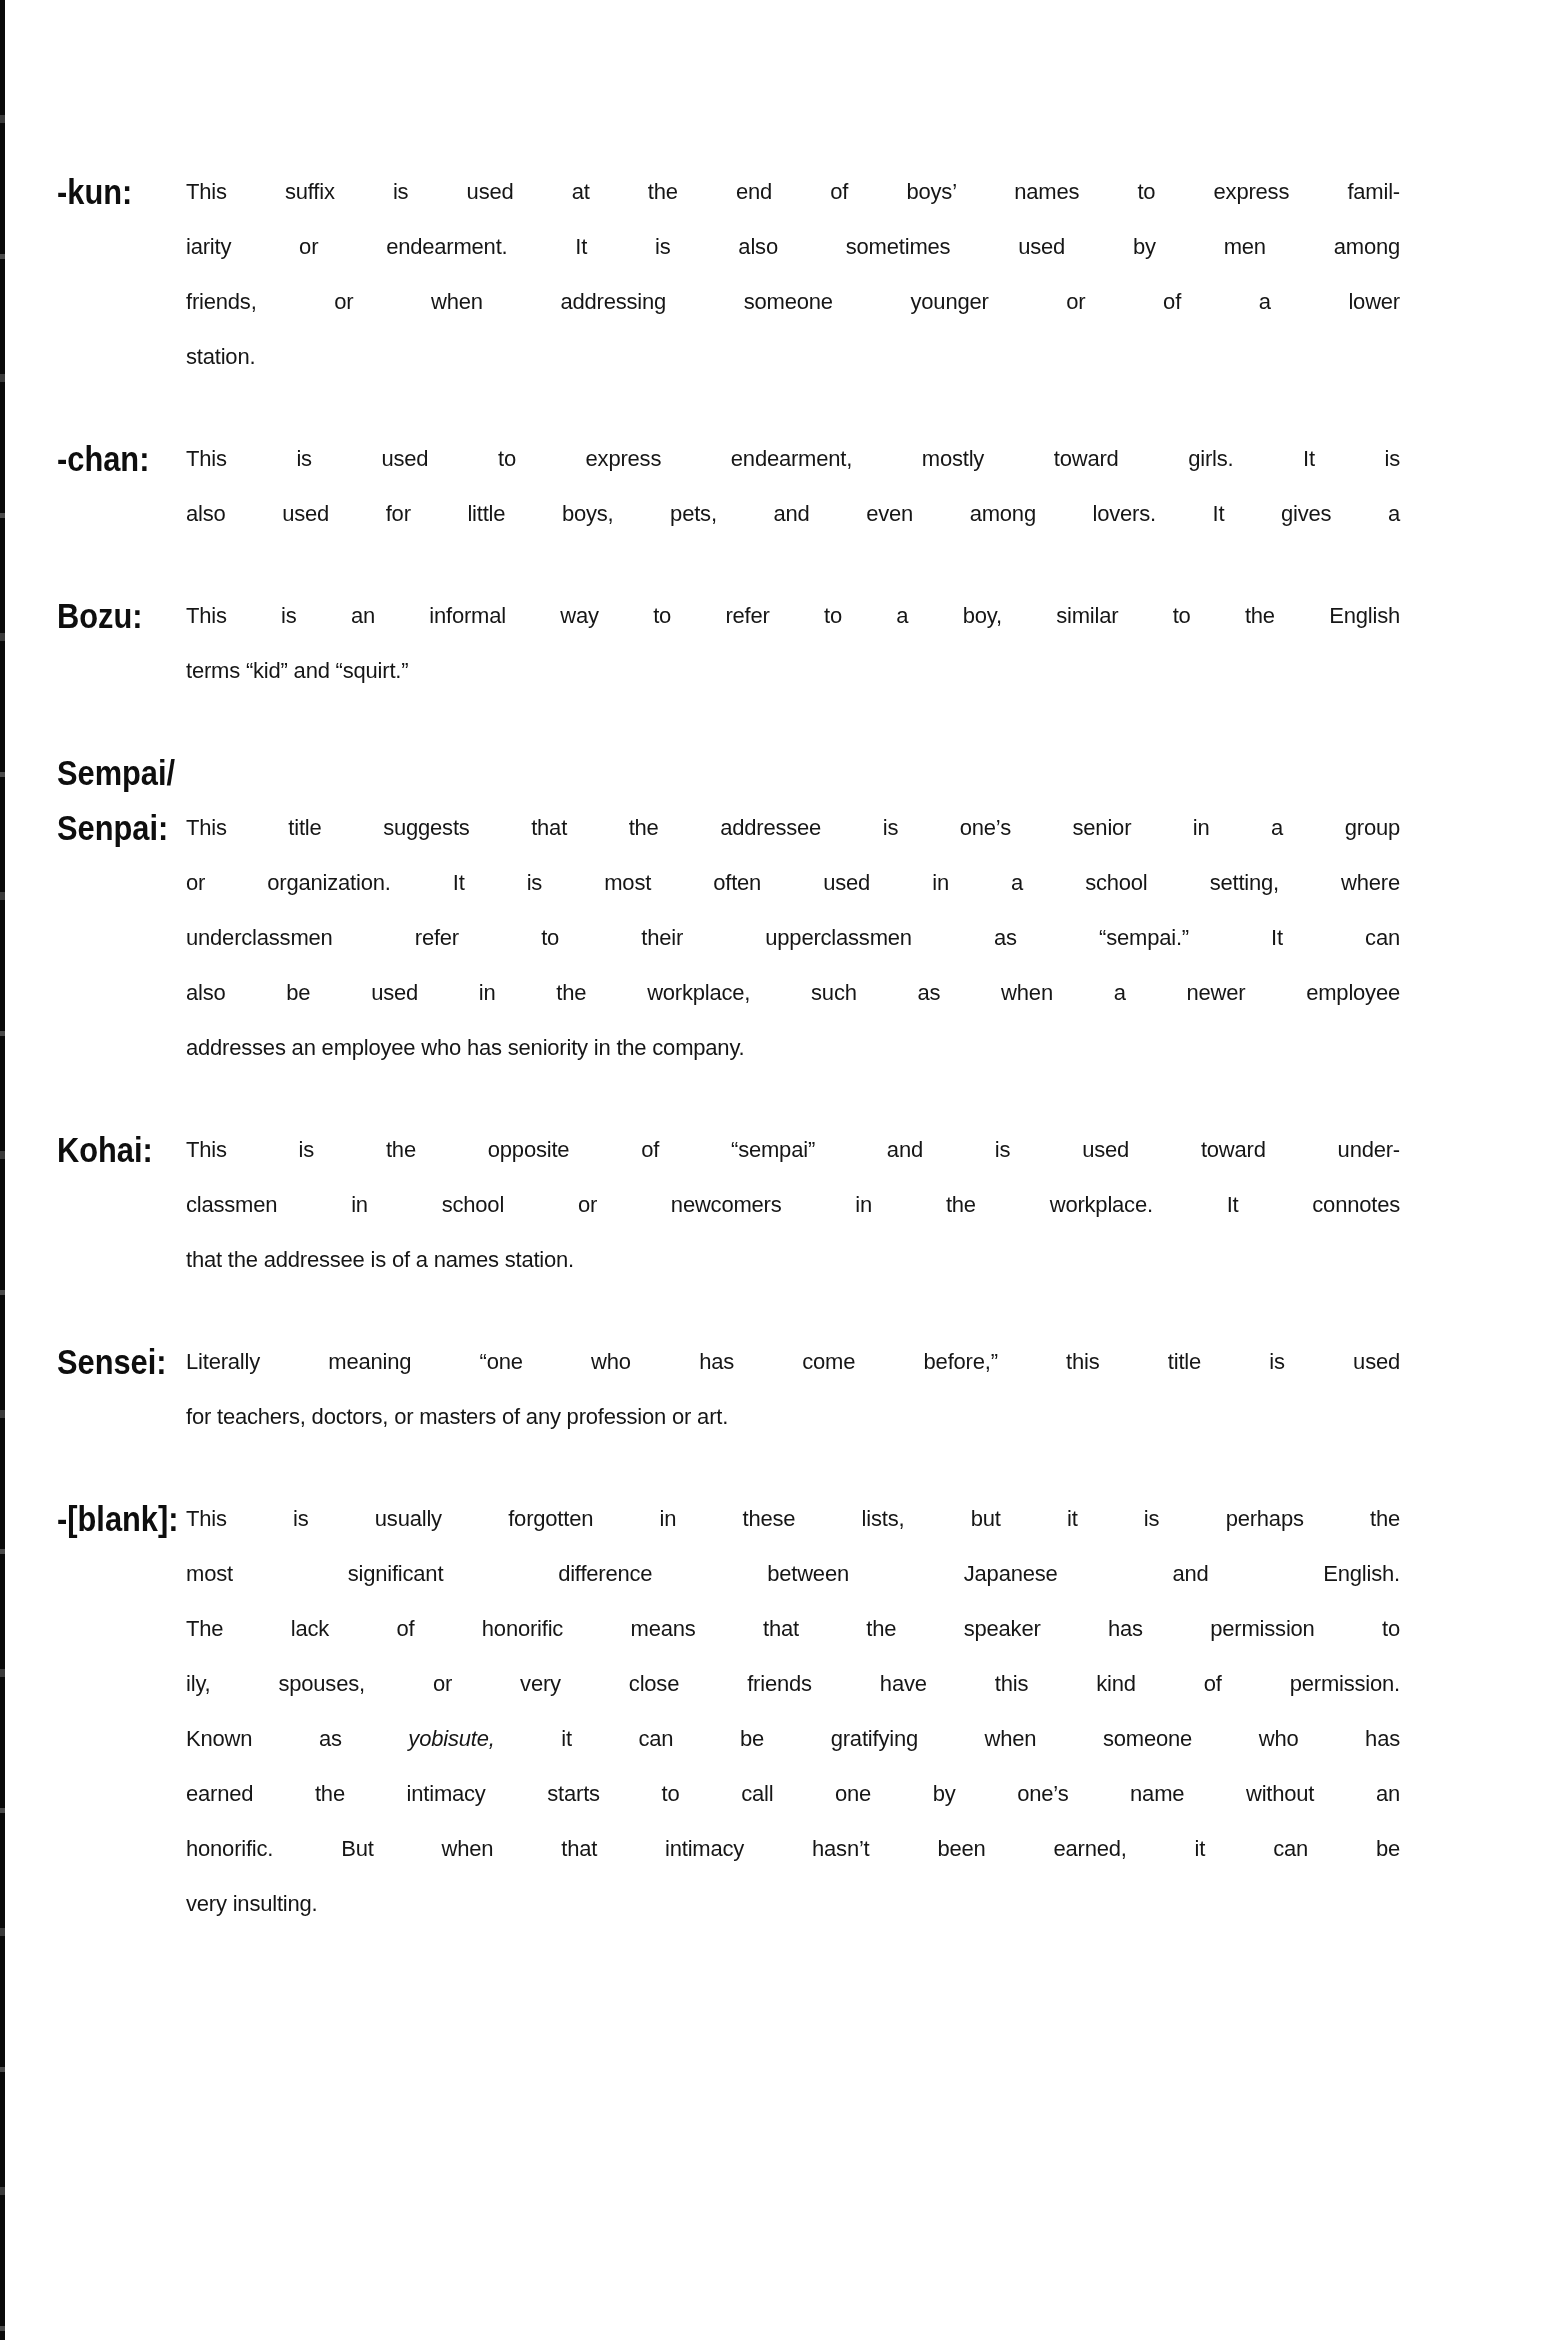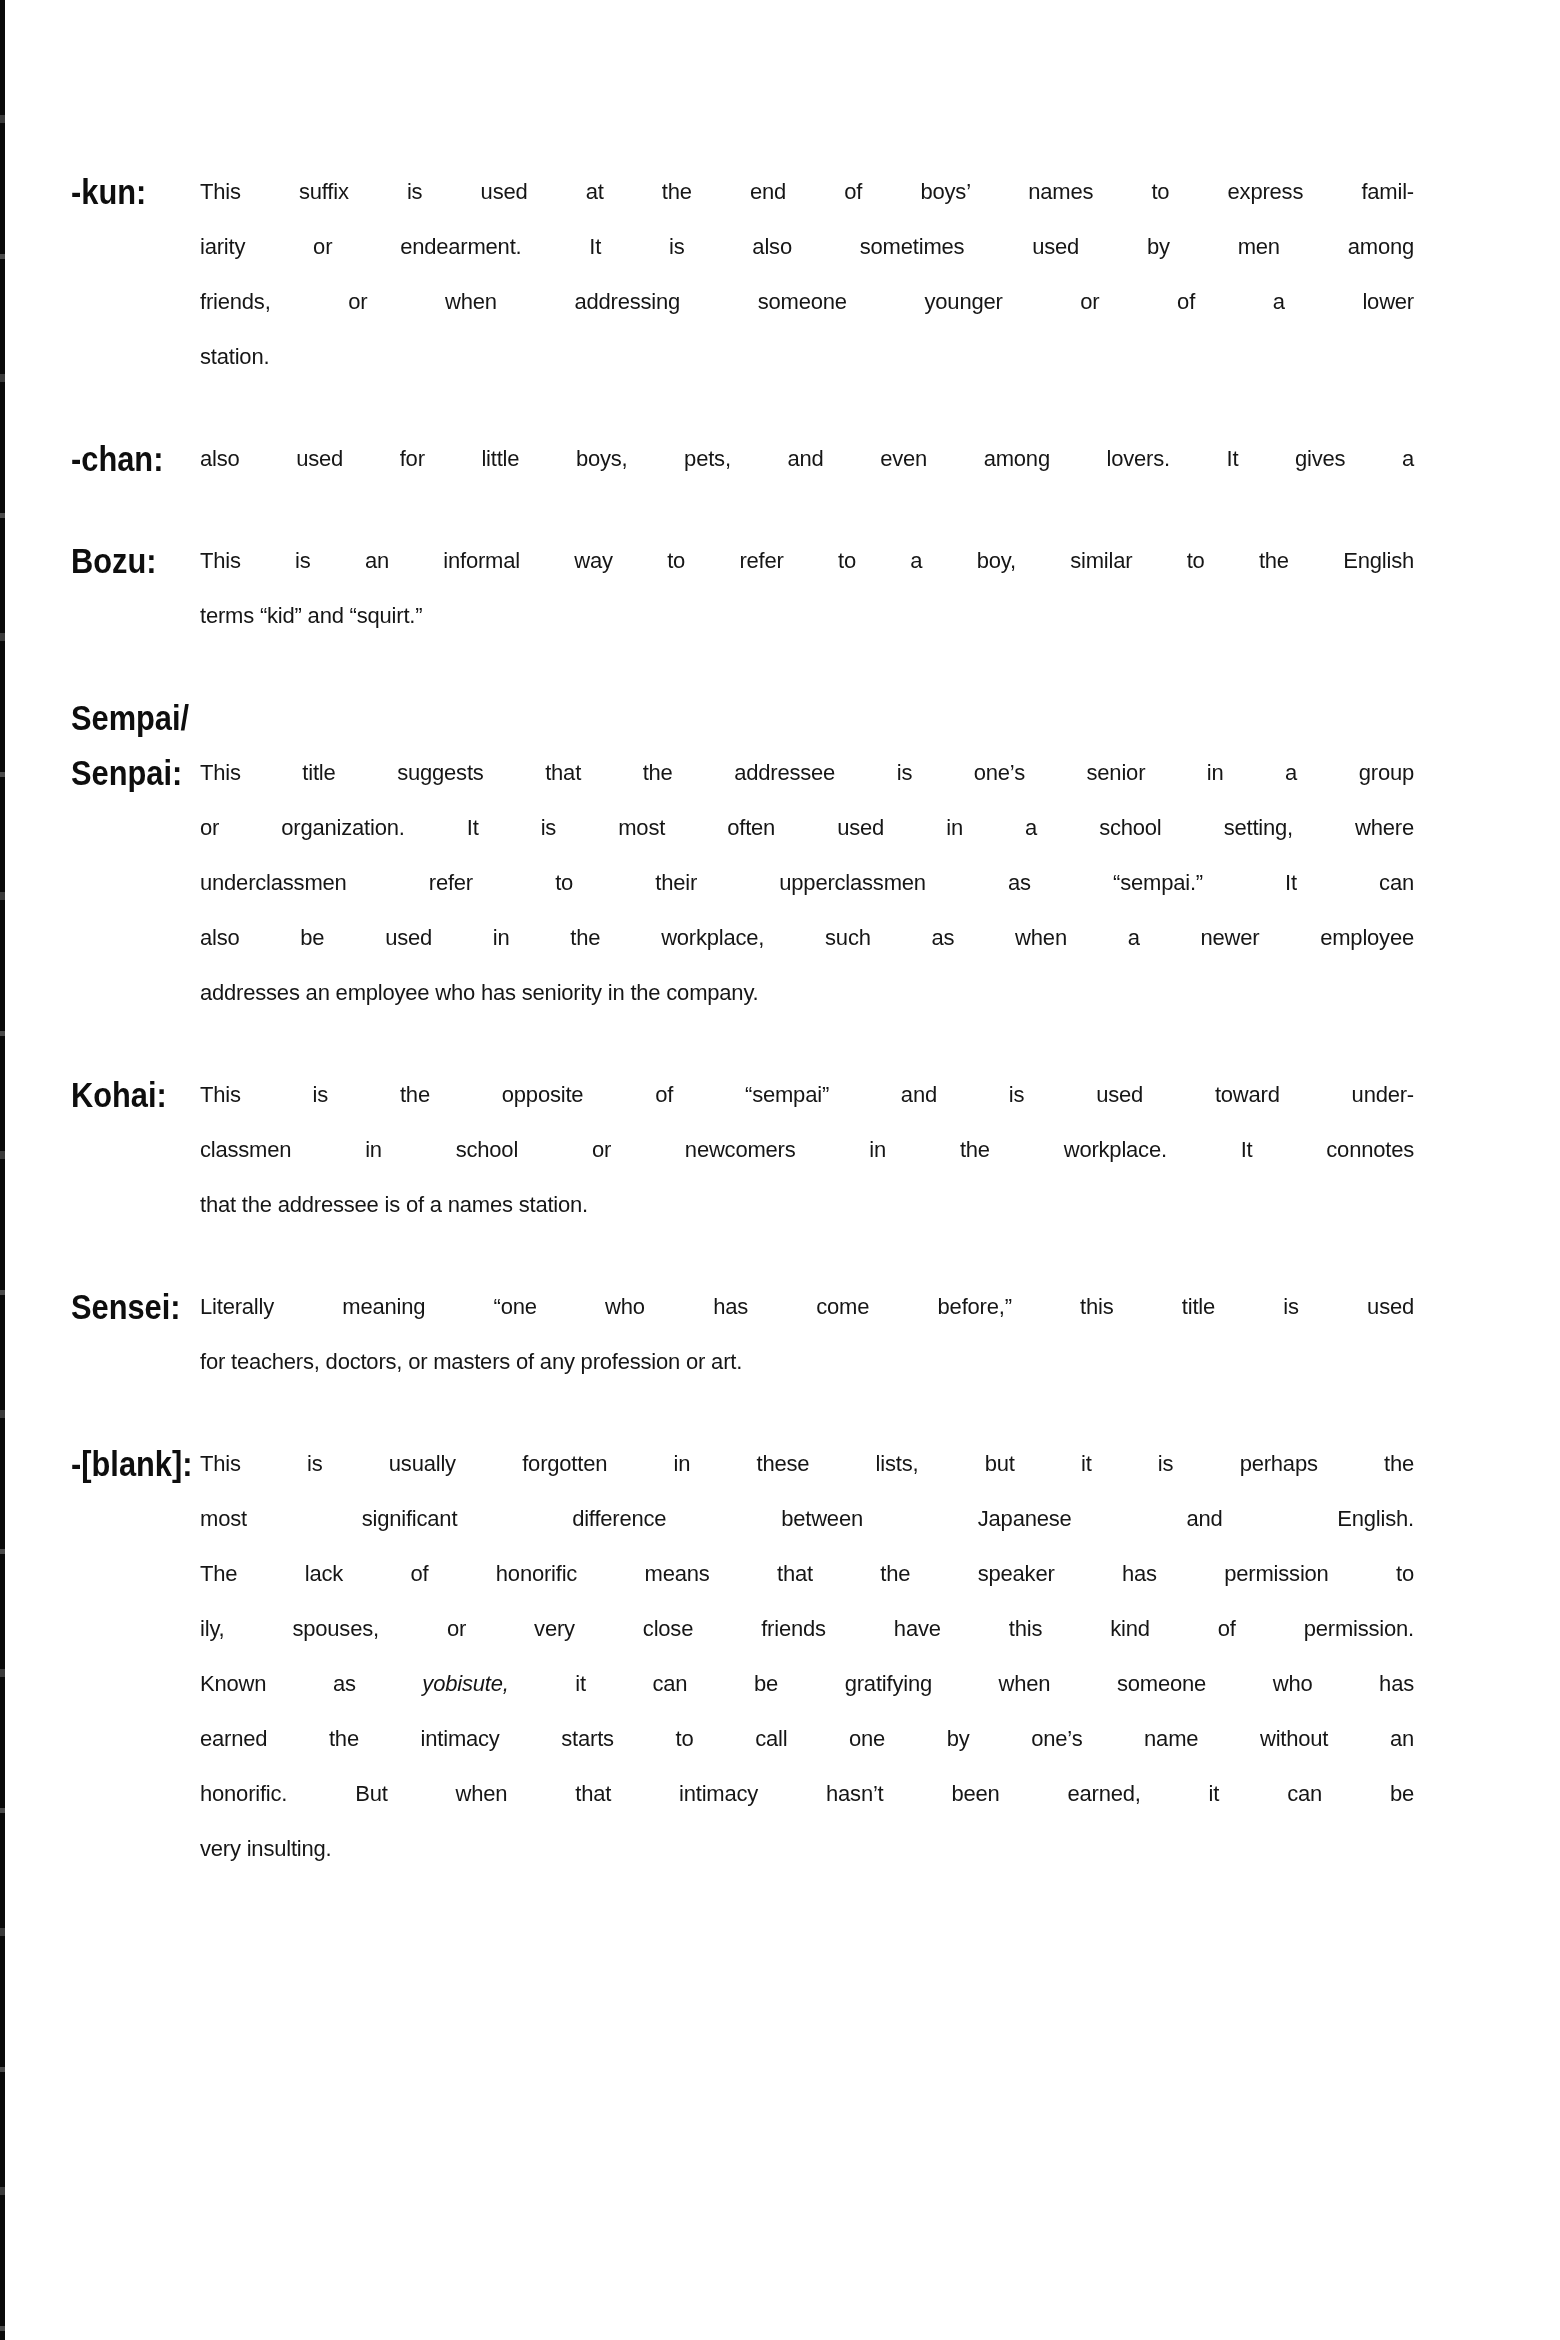--- a/index.html
+++ b/index.html
@@ -30,21 +30,21 @@
       180deg,
       #0a0a0a 0px, #0a0a0a 115px,
       #3a3a3a 115px, #3a3a3a 123px,
       #0a0a0a 123px, #0a0a0a 254px,
       #4a4a4a 254px, #4a4a4a 259px
     );
   }
   .content {
     position: absolute;
     top: 164px;
-    left: 71px;
+    left: 57px;
     width: 1343px;
   }
   .entry {
     display: grid;
     grid-template-columns: 129px 1214px;
     margin-bottom: 47px;
   }
   .entry-label {
     font-weight: bold;
     font-size: 35px;
@@ -91,20 +91,21 @@
           <div class="text-line jl">iarity or endearment. It is also sometimes used by men among</div>
           <div class="text-line jl">friends, or when addressing someone younger or of a lower</div>
           <div class="text-line">station.</div>
         </div>
       </section>
       <section class="entry">
         <div class="entry-label">
           <div class="label-line">-chan:</div>
         </div>
         <div class="entry-body">
+          <div class="text-line jl">This is used to express endearment, mostly toward girls. It is</div>
           <div class="text-line jl">also used for little boys, pets, and even among lovers. It gives a</div>
         </div>
       </section>
       <section class="entry">
         <div class="entry-label">
           <div class="label-line">Bozu:</div>
         </div>
         <div class="entry-body">
           <div class="text-line jl">This is an informal way to refer to a boy, similar to the English</div>
           <div class="text-line">terms “kid” and “squirt.”</div>

